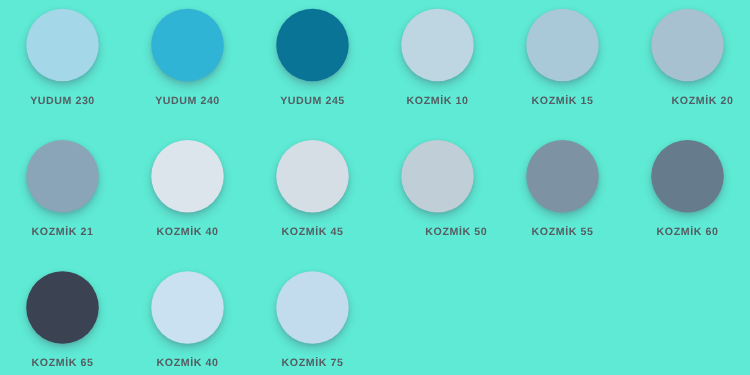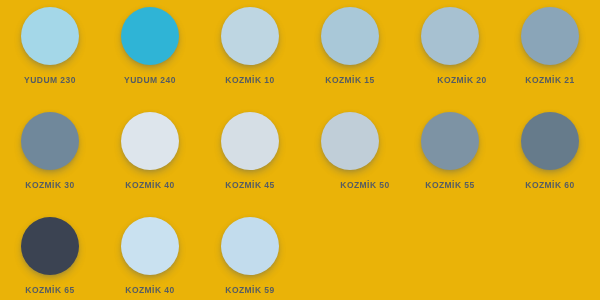--- a/index.html
+++ b/index.html
@@ -10,21 +10,21 @@
     width: 600px;
     height: 300px;
     overflow: hidden;
     background: #ffffff;
     font-family: "Liberation Sans", sans-serif;
   }
 
   #palette-page {
     width: 600px;
     height: 300px;
-    background: #eab308;
+    background: #5eead4;
     position: relative;
     box-sizing: border-box;
     padding: 0;
   }
 
   .palette-grid {
     display: grid;
     grid-template-columns: repeat(6, 1fr);
     grid-template-rows: repeat(3, 105px);
     width: 600px;
@@ -73,38 +73,38 @@
   <div class="palette-grid">
       <div class="swatch-cell row-1">
         <div class="swatch-dot" style="background-color: rgb(164, 215, 232);"></div>
         <div class="swatch-label" style="color: rgb(86, 93, 99);">YUDUM 230</div>
       </div>
       <div class="swatch-cell row-1">
         <div class="swatch-dot" style="background-color: rgb(47, 180, 214);"></div>
         <div class="swatch-label" style="color: rgb(86, 93, 99);">YUDUM 240</div>
       </div>
       <div class="swatch-cell row-1">
+        <div class="swatch-dot" style="background-color: rgb(10, 116, 150);"></div>
+        <div class="swatch-label" style="color: rgb(86, 93, 99);">YUDUM 245</div>
+      </div>
+      <div class="swatch-cell row-1">
         <div class="swatch-dot" style="background-color: rgb(190, 214, 226);"></div>
         <div class="swatch-label" style="color: rgb(86, 93, 99);">KOZMİK 10</div>
       </div>
       <div class="swatch-cell row-1">
         <div class="swatch-dot" style="background-color: rgb(169, 200, 216);"></div>
         <div class="swatch-label" style="color: rgb(86, 93, 99); text-align: center;">KOZMİK 15</div>
       </div>
       <div class="swatch-cell row-2">
         <div class="swatch-dot" style="background-color: rgb(167, 193, 209);"></div>
         <div class="swatch-label" style="color: rgb(86, 93, 99); margin-left: 24px;">KOZMİK 20</div>
       </div>
       <div class="swatch-cell row-2">
         <div class="swatch-dot" style="background-color: rgb(138, 165, 184);"></div>
         <div class="swatch-label" style="color: rgb(86, 93, 99);">KOZMİK 21</div>
-      </div>
-      <div class="swatch-cell row-2">
-        <div class="swatch-dot" style="background-color: rgb(112, 136, 155);"></div>
-        <div class="swatch-label" style="color: rgb(86, 93, 99);">KOZMİK 30</div>
       </div>
       <div class="swatch-cell row-2">
         <div class="swatch-dot" style="background-color: rgb(221, 229, 236);"></div>
         <div class="swatch-label" style="color: rgb(86, 93, 99);">KOZMİK 40</div>
       </div>
       <div class="swatch-cell row-2">
         <div class="swatch-dot" style="background-color: rgb(213, 222, 229);"></div>
         <div class="swatch-label" style="color: rgb(86, 93, 99);">KOZMİK 45</div>
       </div>
       <div class="swatch-cell row-3">
@@ -122,16 +122,16 @@
       <div class="swatch-cell row-3">
         <div class="swatch-dot" style="background-color: rgb(59, 67, 82);"></div>
         <div class="swatch-label" style="color: rgb(86, 93, 99);">KOZMİK 65</div>
       </div>
       <div class="swatch-cell row-3">
         <div class="swatch-dot" style="background-color: rgb(201, 225, 240);"></div>
         <div class="swatch-label" style="color: rgb(86, 93, 99);">KOZMİK 40</div>
       </div>
       <div class="swatch-cell row-3">
         <div class="swatch-dot" style="background-color: rgb(194, 220, 237);"></div>
-        <div class="swatch-label" style="color: rgb(86, 93, 99);">KOZMİK 59</div>
+        <div class="swatch-label" style="color: rgb(86, 93, 99);">KOZMİK 75</div>
       </div>
     </div>
 </div>
 
 </body></html>

